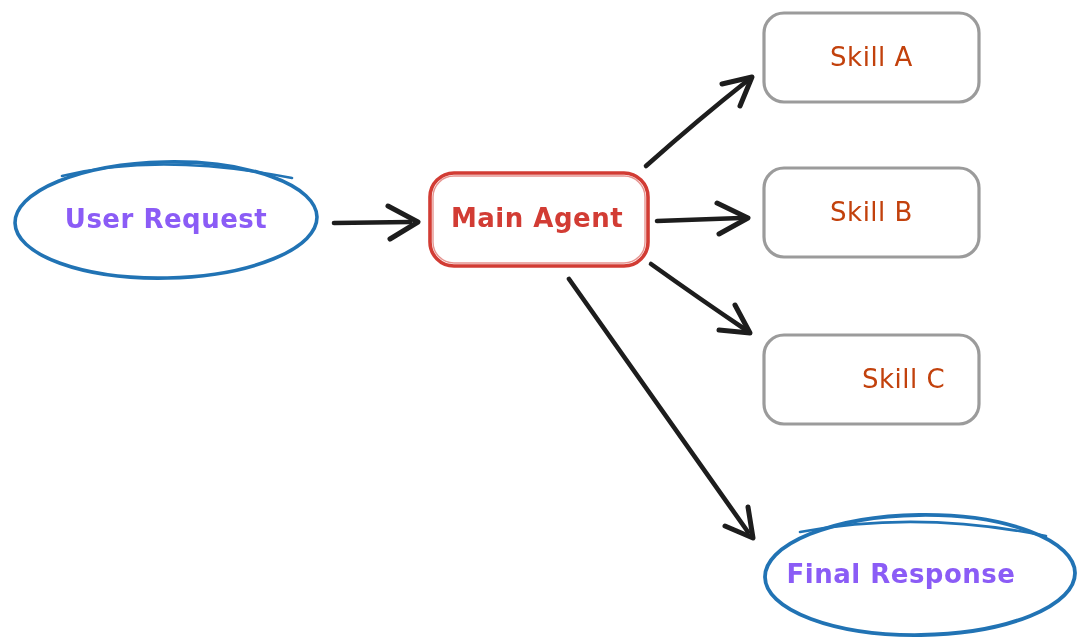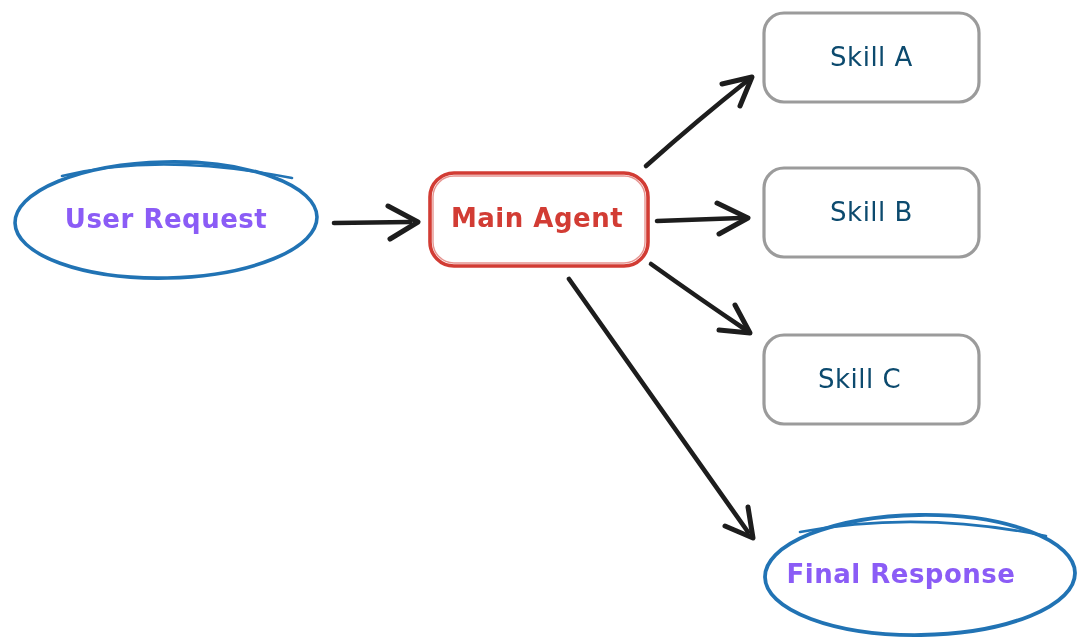--- a/index.html
+++ b/index.html
@@ -24,21 +24,21 @@
     position: absolute;
     text-align: center;
     font-size: 26px;
     font-weight: 600;
     letter-spacing: 0.5px;
     white-space: nowrap;
     user-select: none;
   }
   .label-blue { color: #8b5cf6; }
   .label-red  { color: #d23c34; }
-  .label-gray { color: #0c4a6e; font-weight: 500; }
+  .label-gray { color: #c2410c; font-weight: 500; }
 </style>
 </head>
 <body>
 
 <div class="canvas">
 
   <svg width="1080" height="644" viewBox="0 0 1080 644" fill="none">
 
     <g stroke="#2173b4">
       <ellipse cx="166" cy="220" rx="151" ry="58" stroke-width="3.6" fill="none" transform="rotate(-1.2 166 220)"></ellipse>
@@ -95,17 +95,17 @@
   </svg>
 
   <div class="node-label label-blue" style="left:16px;  top:204px; width:300px;">User Request</div>
 
   <div class="node-label label-red" style="left:430px; top:203px; width:214px;">Main Agent</div>
 
   <div class="node-label label-gray" style="left:764px; top:42px;  width:215px;">Skill A</div>
 
   <div class="node-label label-gray" style="left:764px; top:197px; width:215px;">Skill B</div>
 
-  <div class="node-label label-gray" style="left:752px; top:364px; width:215px;">Skill C</div>
+  <div class="node-label label-gray" style="left:796px; top:364px; width:215px;">Skill C</div>
 
   <div class="node-label label-blue" style="left:765px; top:559px; width:272px;">Final Response</div>
 
 </div>
 
 </body></html>

